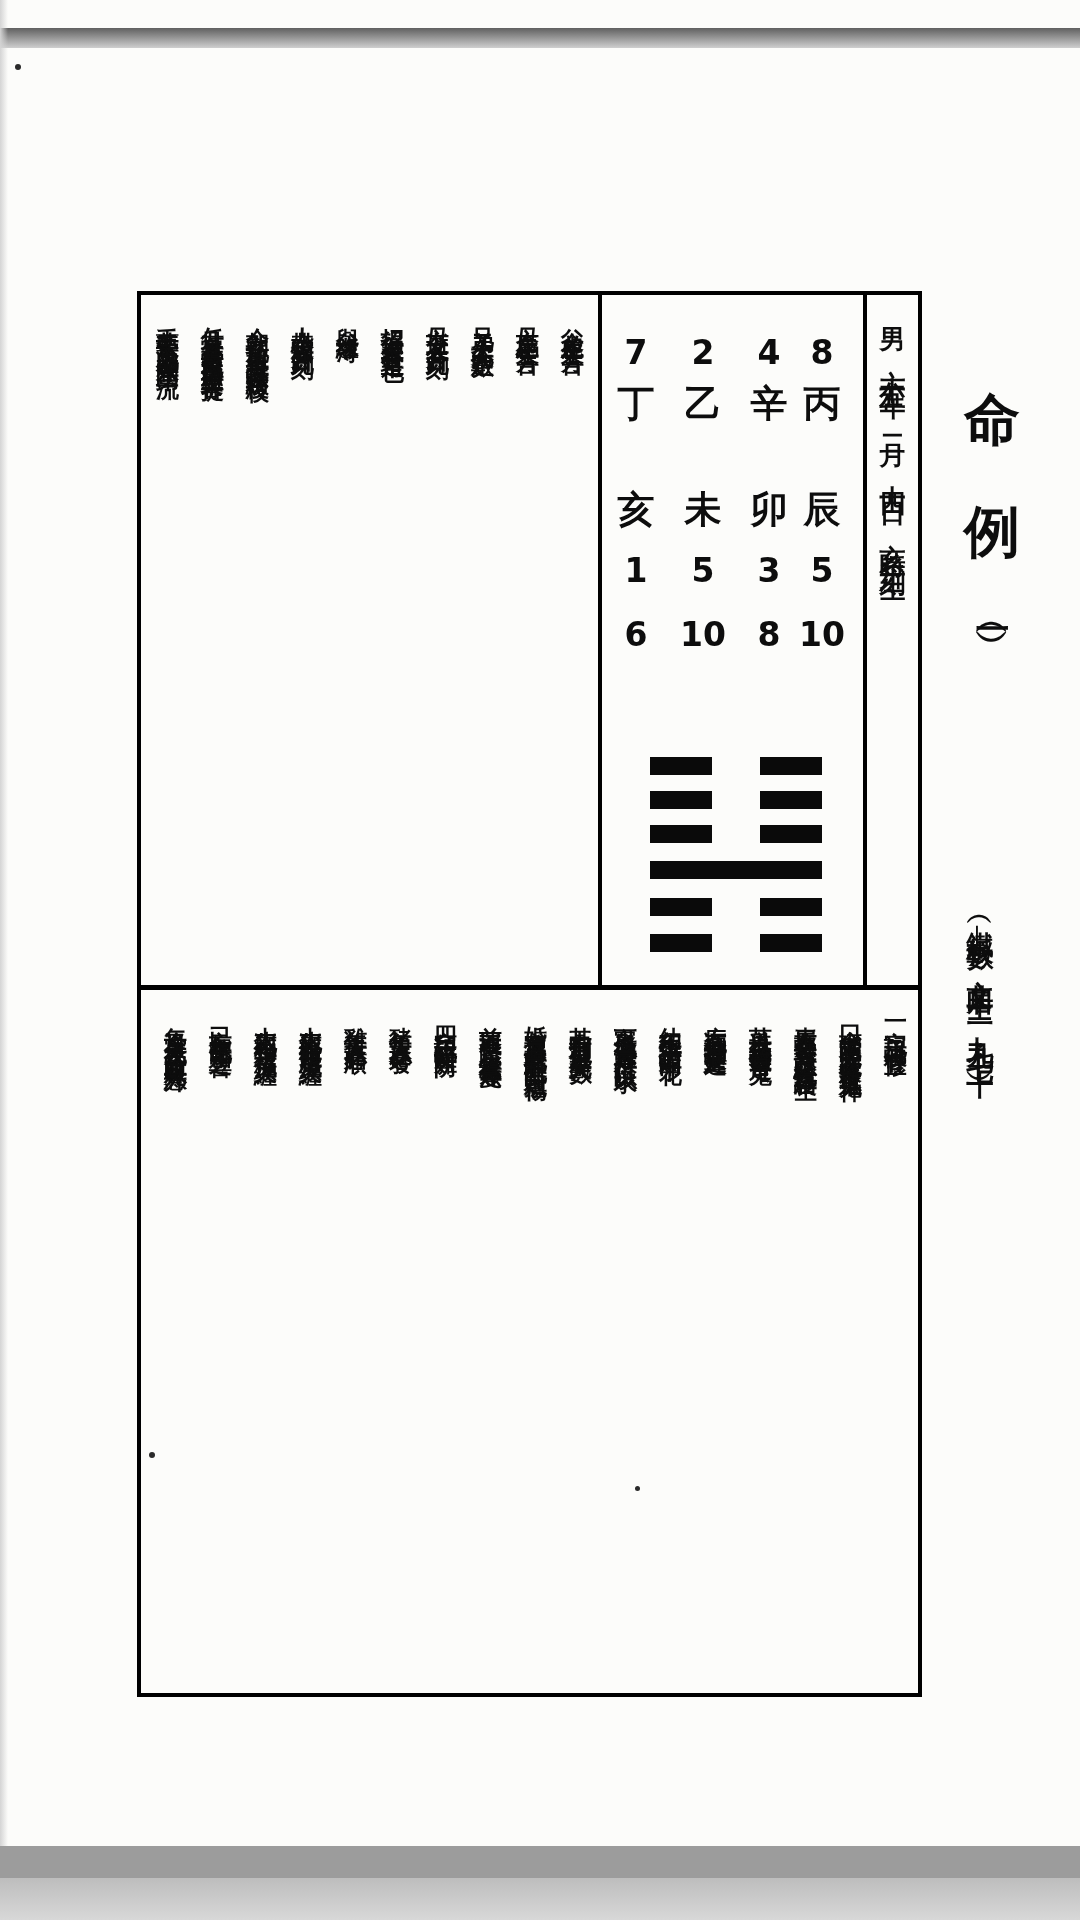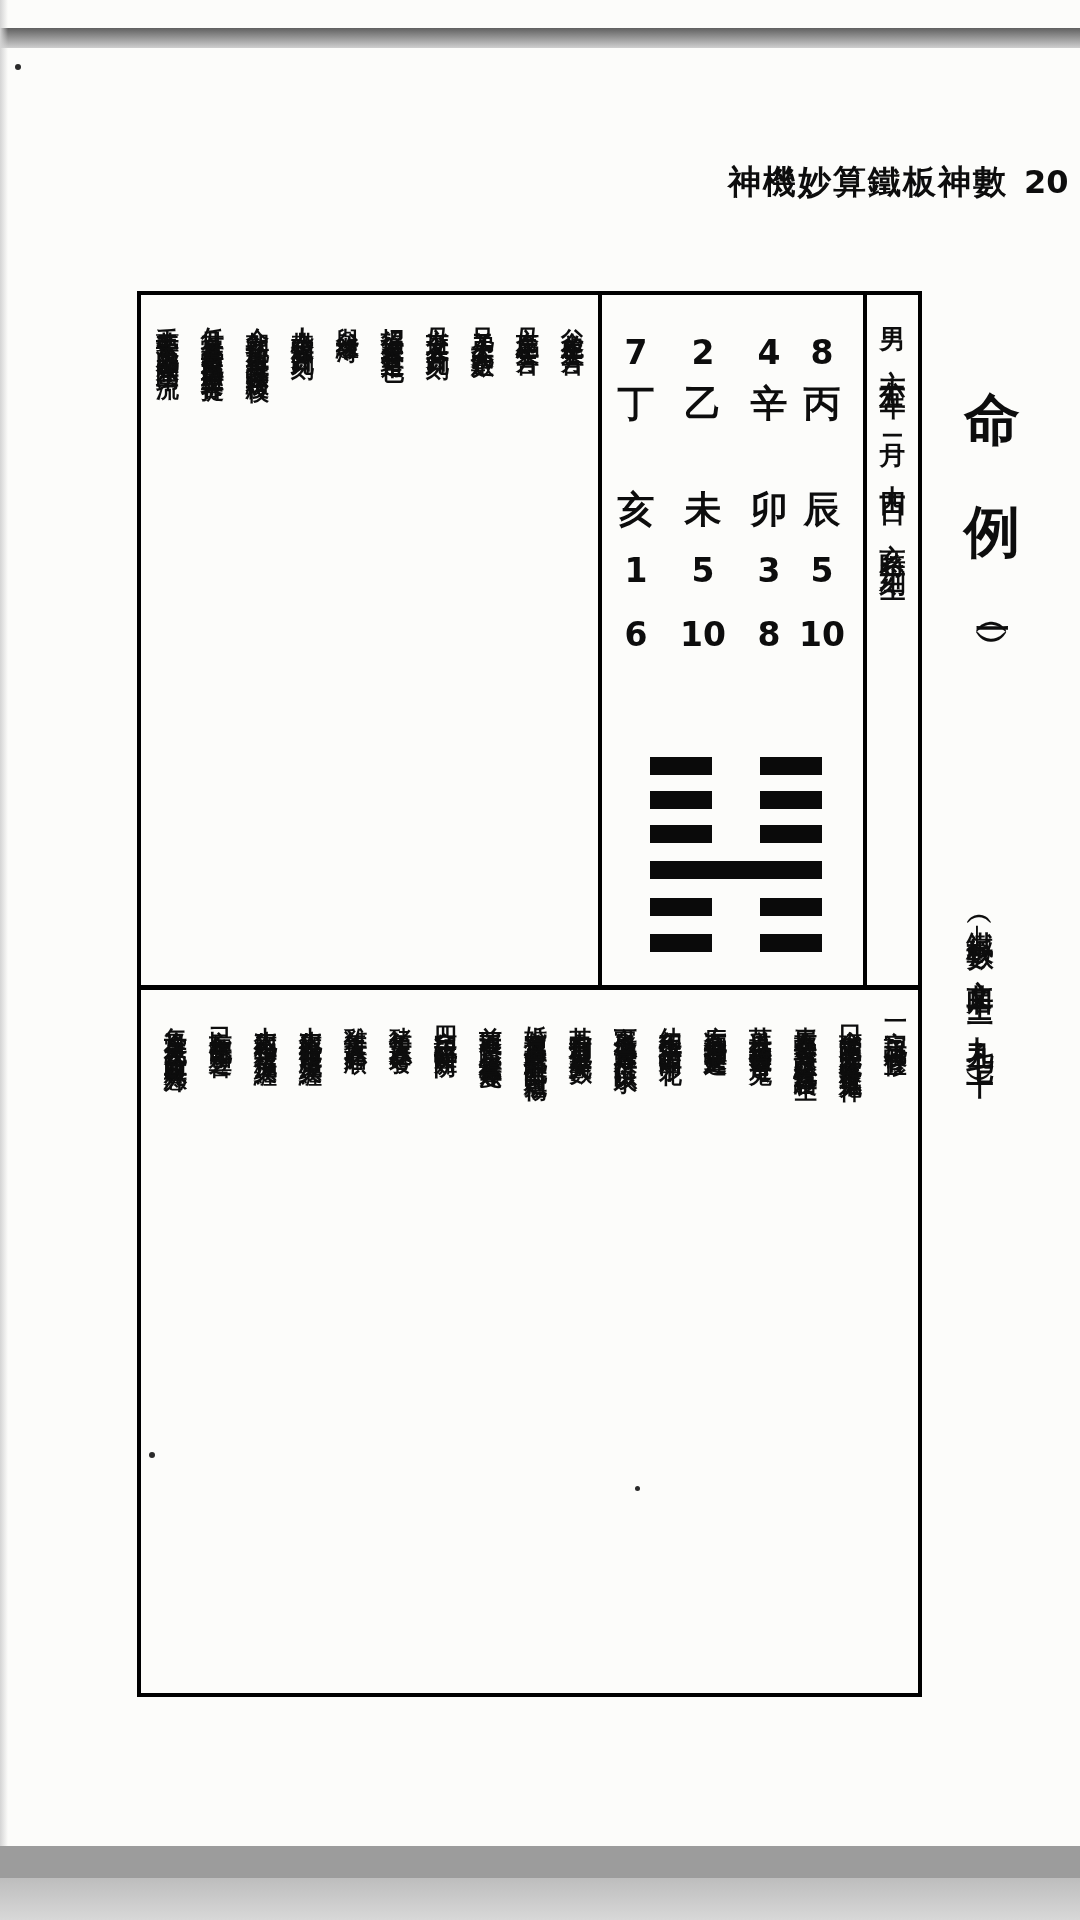--- a/index.html
+++ b/index.html
@@ -59,23 +59,20 @@
           font-size:27px;font-weight:bold;letter-spacing:5px;line-height:60px;white-space:nowrap;}
 </style>
 </head>
 <body>
 
 <div class="page">
 
   <div class="band-top"></div>
   <div class="edge-left"></div>
 
-  <div class="header">
-    <span>神機妙算鐵板神數</span><span class="pageno">20</span>
-  </div>
 
   <div class="title-block">
     <span class="title-char c0">命</span>
     <span class="title-char c1">例</span>
     <span class="title-suffix">（一）</span>
   </div>
 
   <div class="credit">（鐵板數—文曲居士　一九九七・七・二十）</div>
 
   <div class="box">

